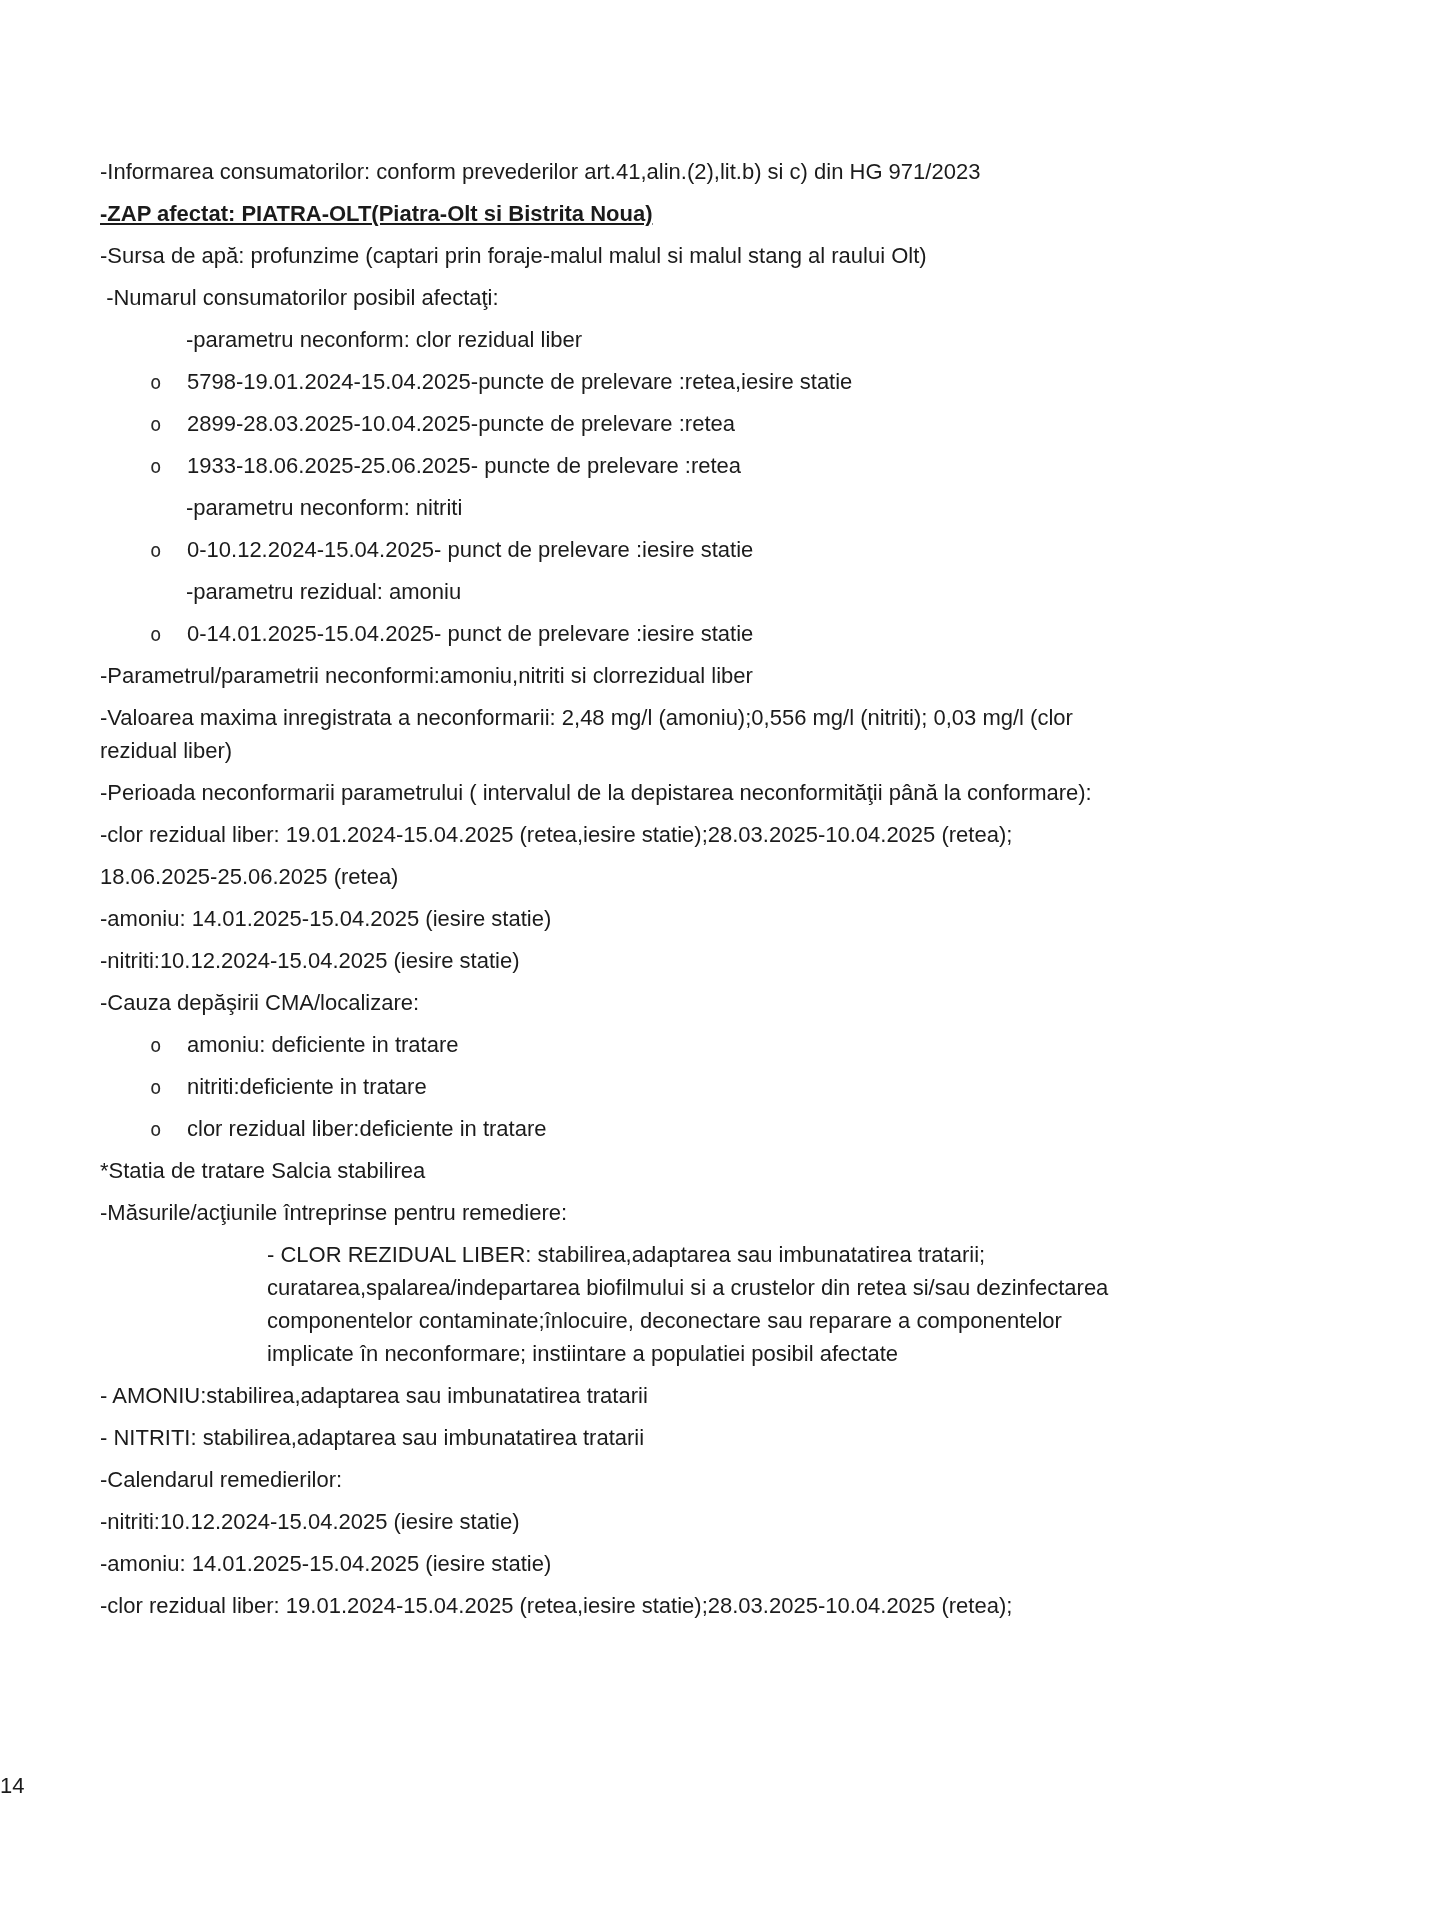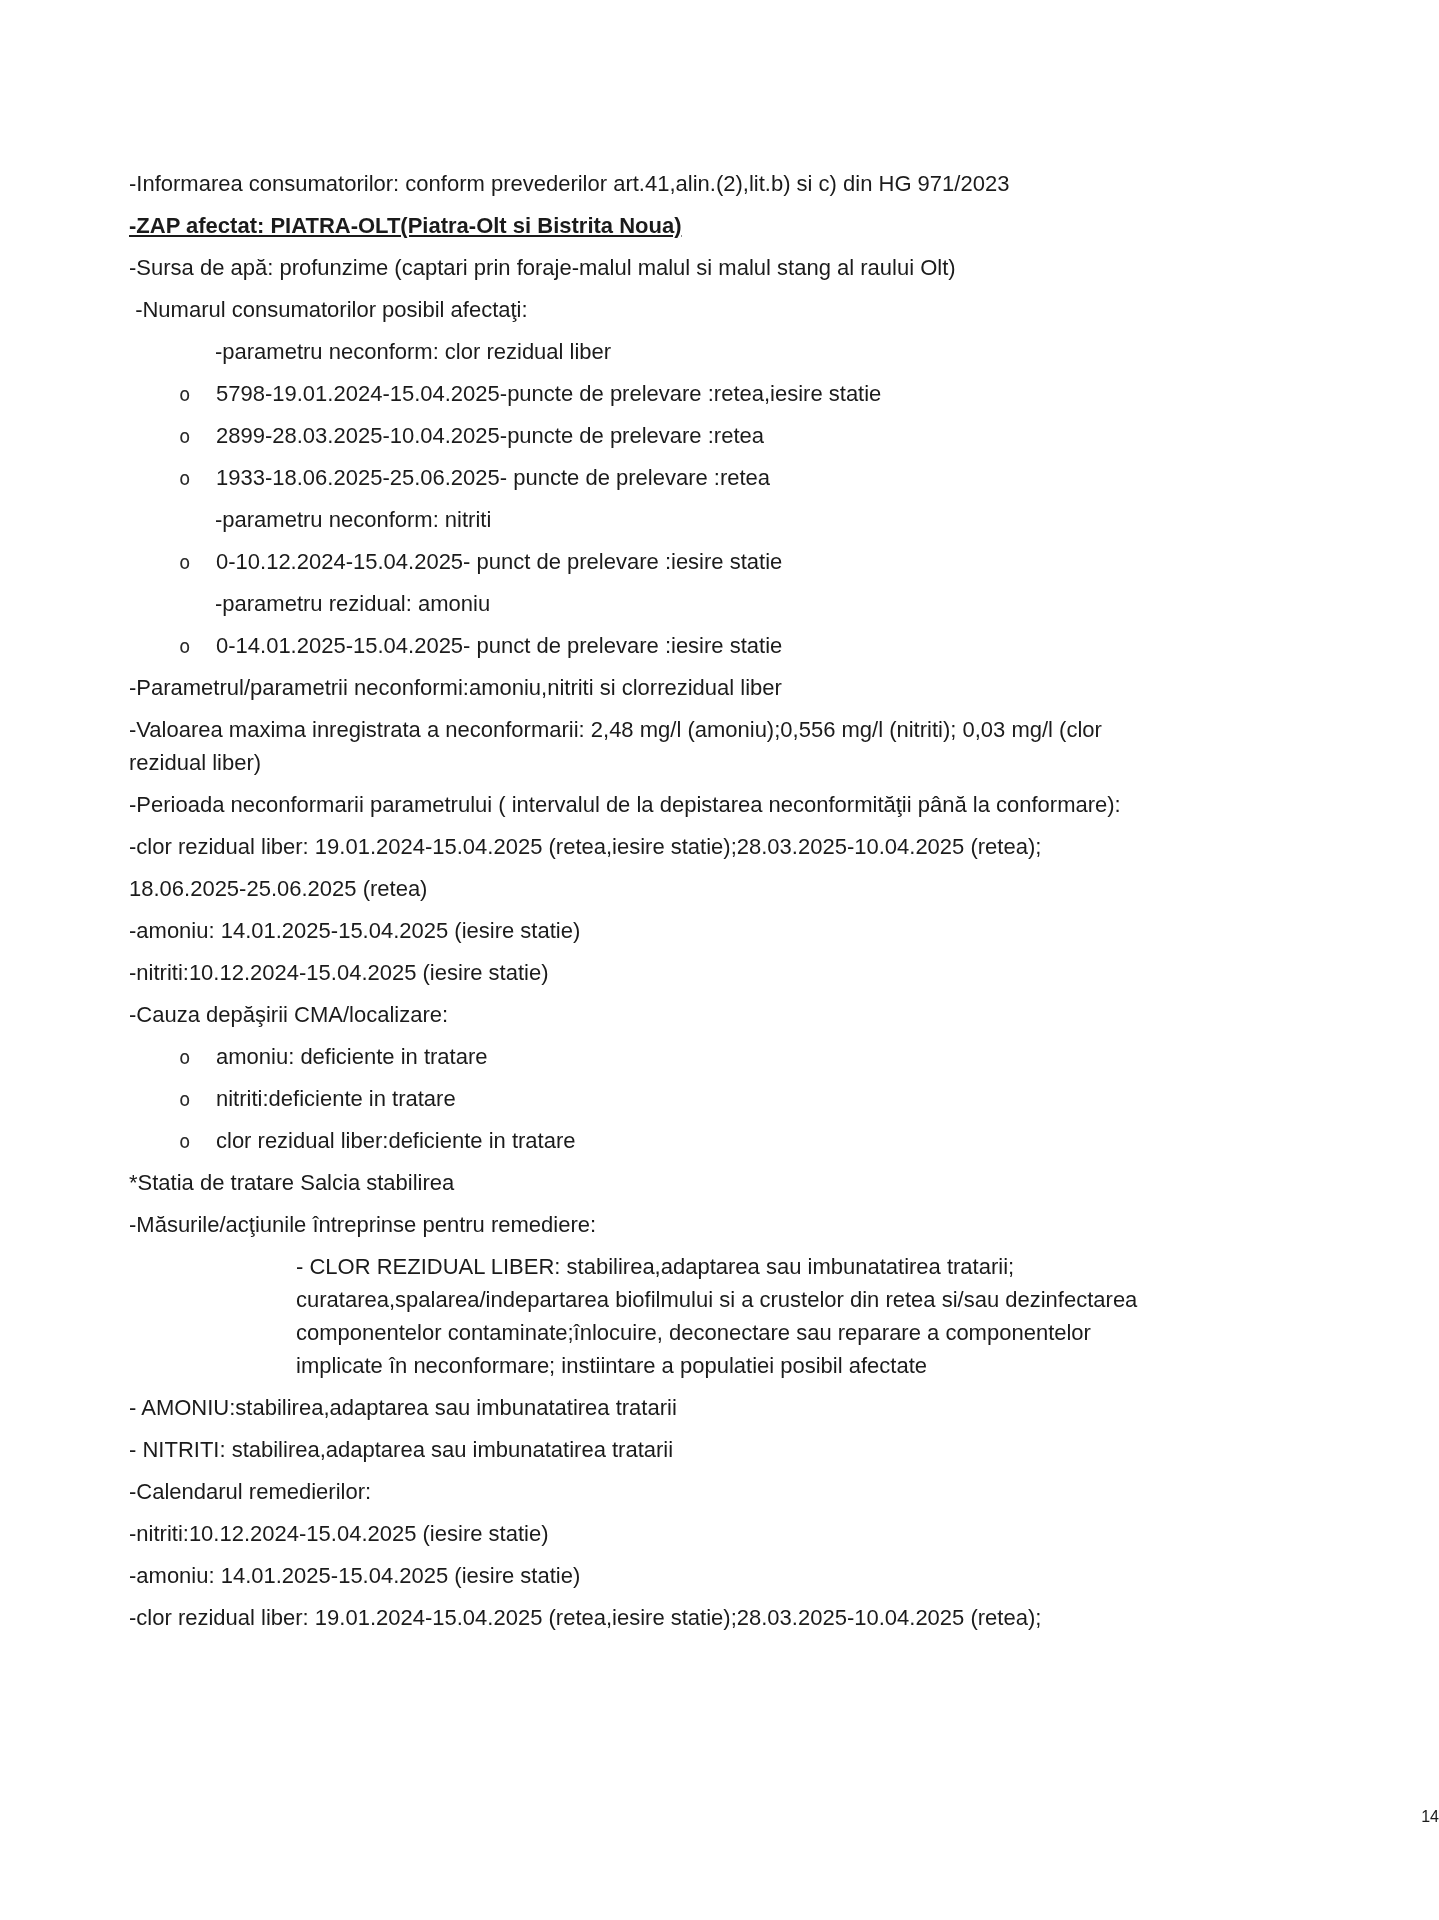--- a/index.html
+++ b/index.html
@@ -10,21 +10,21 @@
     color:#1b1b1b;
     position:relative;
     overflow:hidden;
   }
   .doc-page {
     position:absolute; top:0; left:0;
     width:1439px; height:1920px;
     background:#ffffff;
   }
   .body-col {
-    position:absolute; left:129px; top:155px; width:1250px;margin-top:12px;
+    position:absolute; left:100px; top:155px; width:1250px;
   }
   p.line {
     margin:0 0 9px 0;
     font-size:22px;
     line-height:33px;
     white-space:pre-wrap;
   }
   .bold { font-weight:bold;text-decoration:underline; }
   .ind-sub  { padding-left:86px; }
   .ind-deep { padding-left:167px; }
@@ -32,21 +32,21 @@
   .bullet .marker {
     position:absolute; left:50px; top:2px;
     font-family:"DejaVu Sans Mono", monospace;
     font-size:19px; line-height:30px; color:#2a2a2a;
   }
   .gap-a { margin-top:35px; }
   .gap-b { margin-top:43px; }
   .gap-c { margin-top:24px; }
   .page-number {
     position:absolute; top:1769px; left:0; width:1439px;
-    text-align:right; font-size:16px; line-height:33px;margin-top:31px;
+    text-align:left; font-size:22px; line-height:33px;
   }
 </style>
 </head>
 <body>
 
 <div class="doc-page">
   <div class="body-col">
       <p class="line">-Informarea consumatorilor: conform prevederilor art.41,alin.(2),lit.b) si c) din HG 971/2023</p>
       <p class="line bold gap-a">-ZAP afectat: PIATRA-OLT(Piatra-Olt si Bistrita Noua)</p>
       <p class="line">-Sursa de apă: profunzime (captari prin foraje-malul malul si malul stang al raului Olt)</p>

